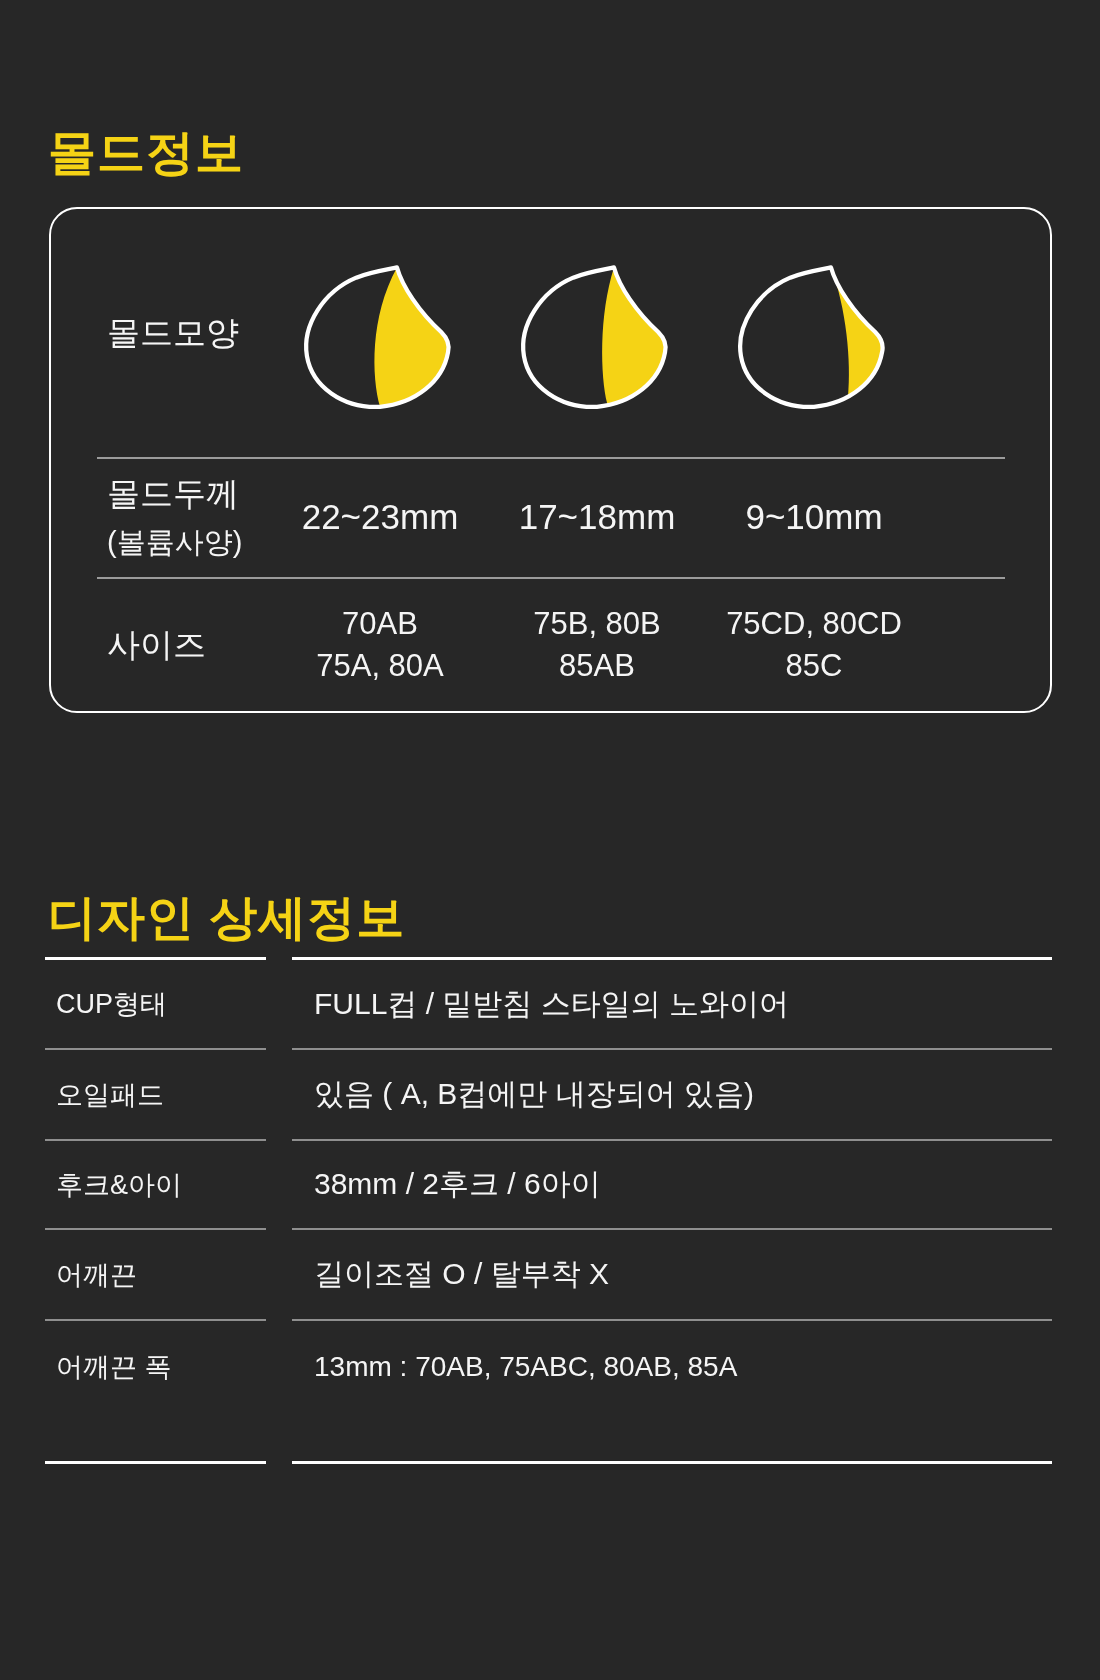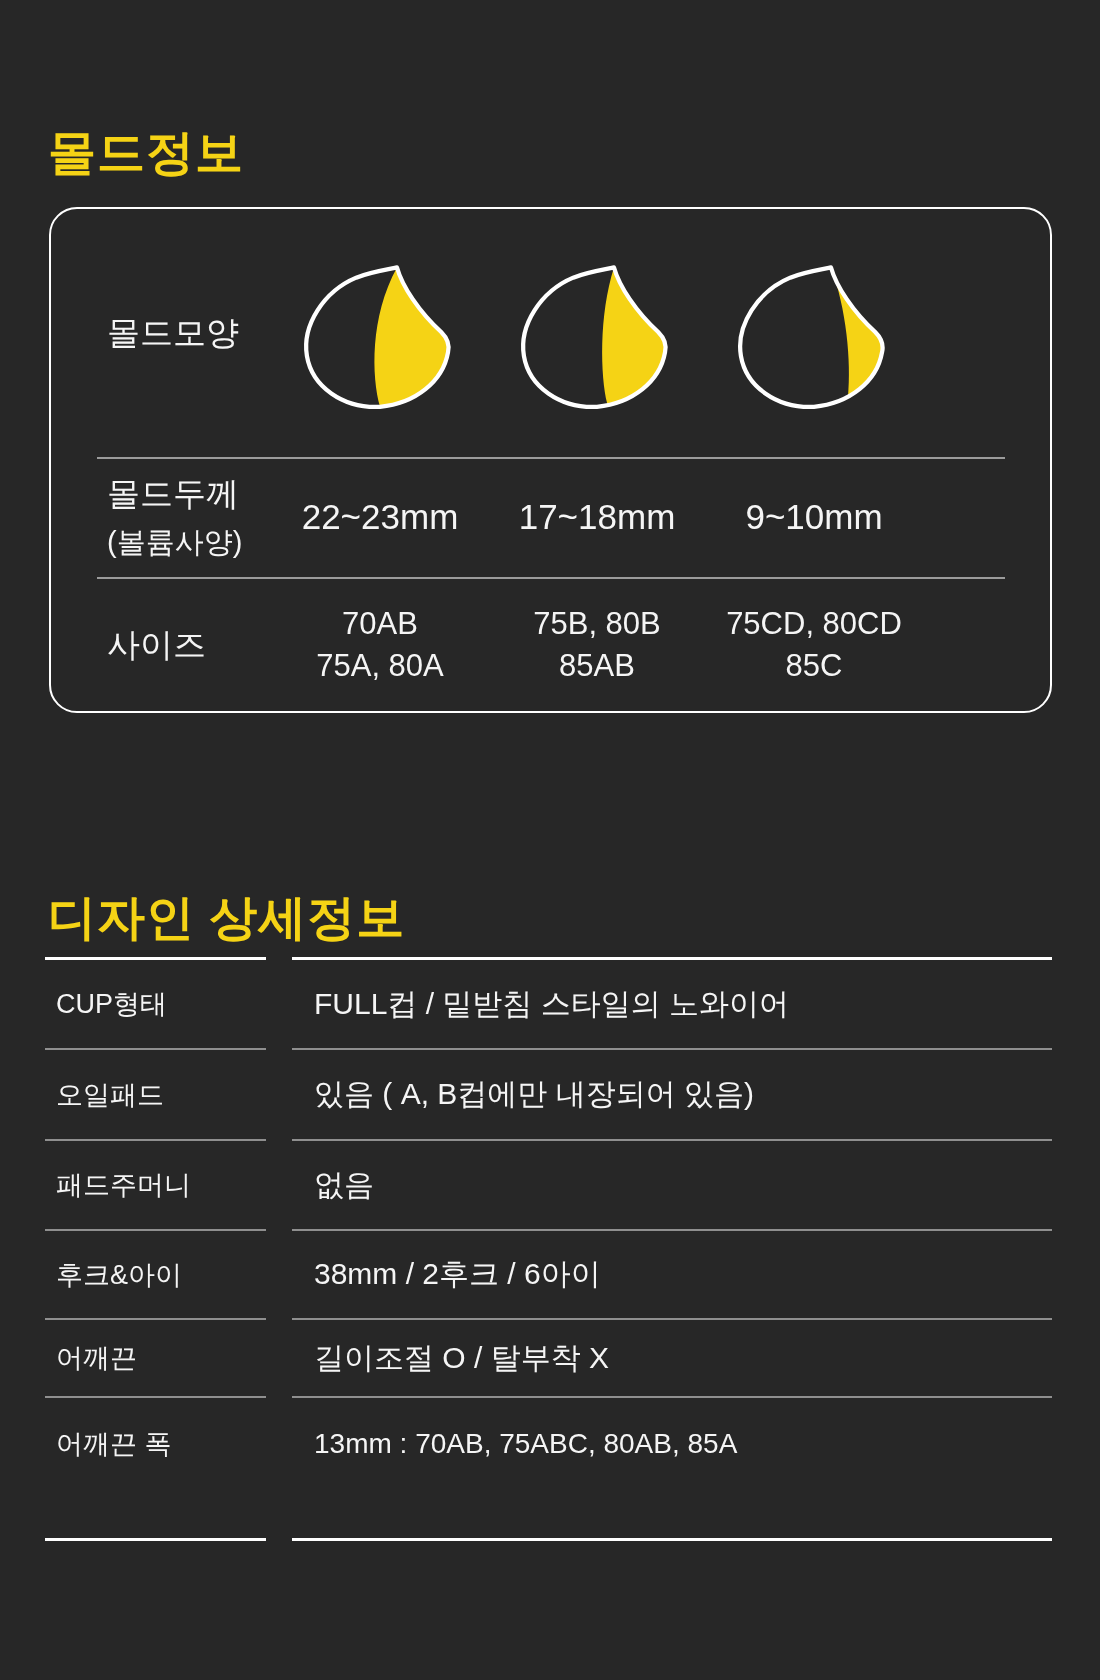--- a/index.html
+++ b/index.html
@@ -110,33 +110,28 @@
       <div class="d-gap"></div>
       <div class="d-value">FULL컵  /  밑받침 스타일의 노와이어</div>
     </div>
 
     <div class="d-row" style="height:91px;">
       <div class="d-label">오일패드</div>
       <div class="d-gap"></div>
       <div class="d-value">있음 ( A, B컵에만 내장되어 있음)</div>
     </div>
 
-    <div class="d-row" style="height:90px;">
-      <div class="d-label">패드주머니</div>
-      <div class="d-gap"></div>
-      <div class="d-value">없음</div>
-    </div>
 
     <div class="d-row" style="height:89px;">
       <div class="d-label">후크&amp;아이</div>
       <div class="d-gap"></div>
       <div class="d-value">38mm / 2후크 / 6아이</div>
     </div>
 
-    <div class="d-row" style="height:78px;">
+    <div class="d-row" style="height:91px;">
       <div class="d-label">어깨끈</div>
       <div class="d-gap"></div>
       <div class="d-value">길이조절 O / 탈부착 X</div>
     </div>
 
     <div class="d-row multi" style="height:142px;">
       <div class="d-label">어깨끈 폭</div>
       <div class="d-gap"></div>
       <div class="d-value">
         <span>13mm : 70AB, 75ABC, 80AB, 85A</span>

